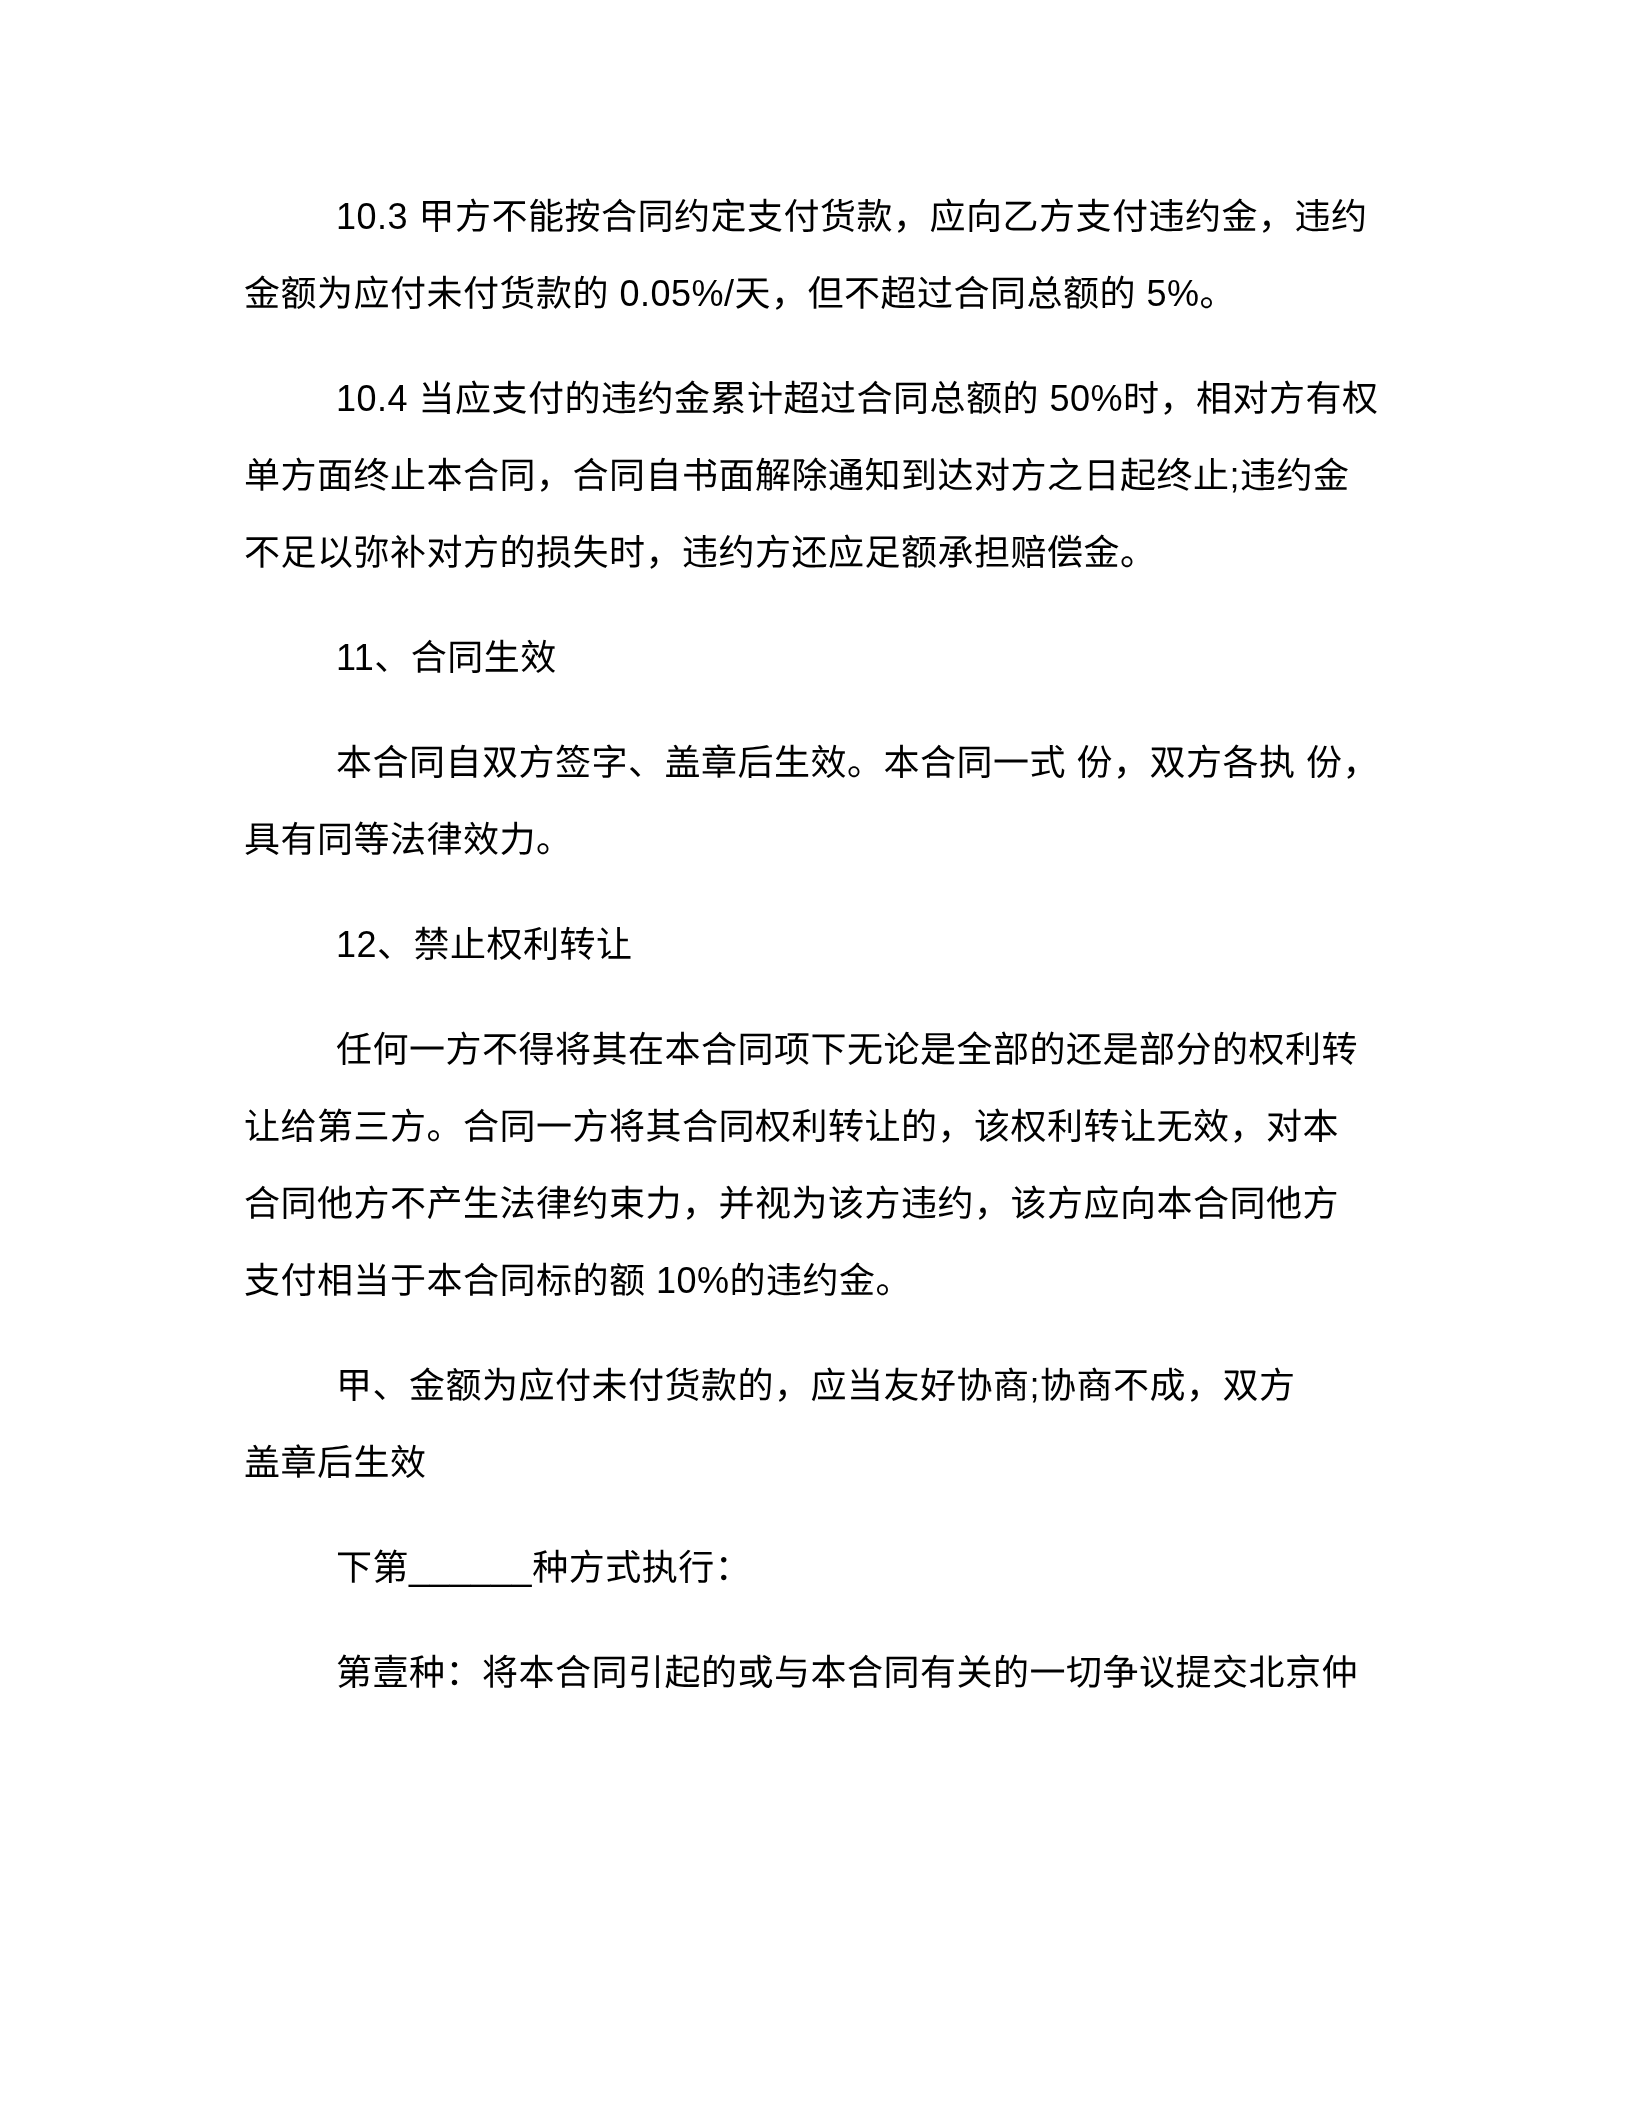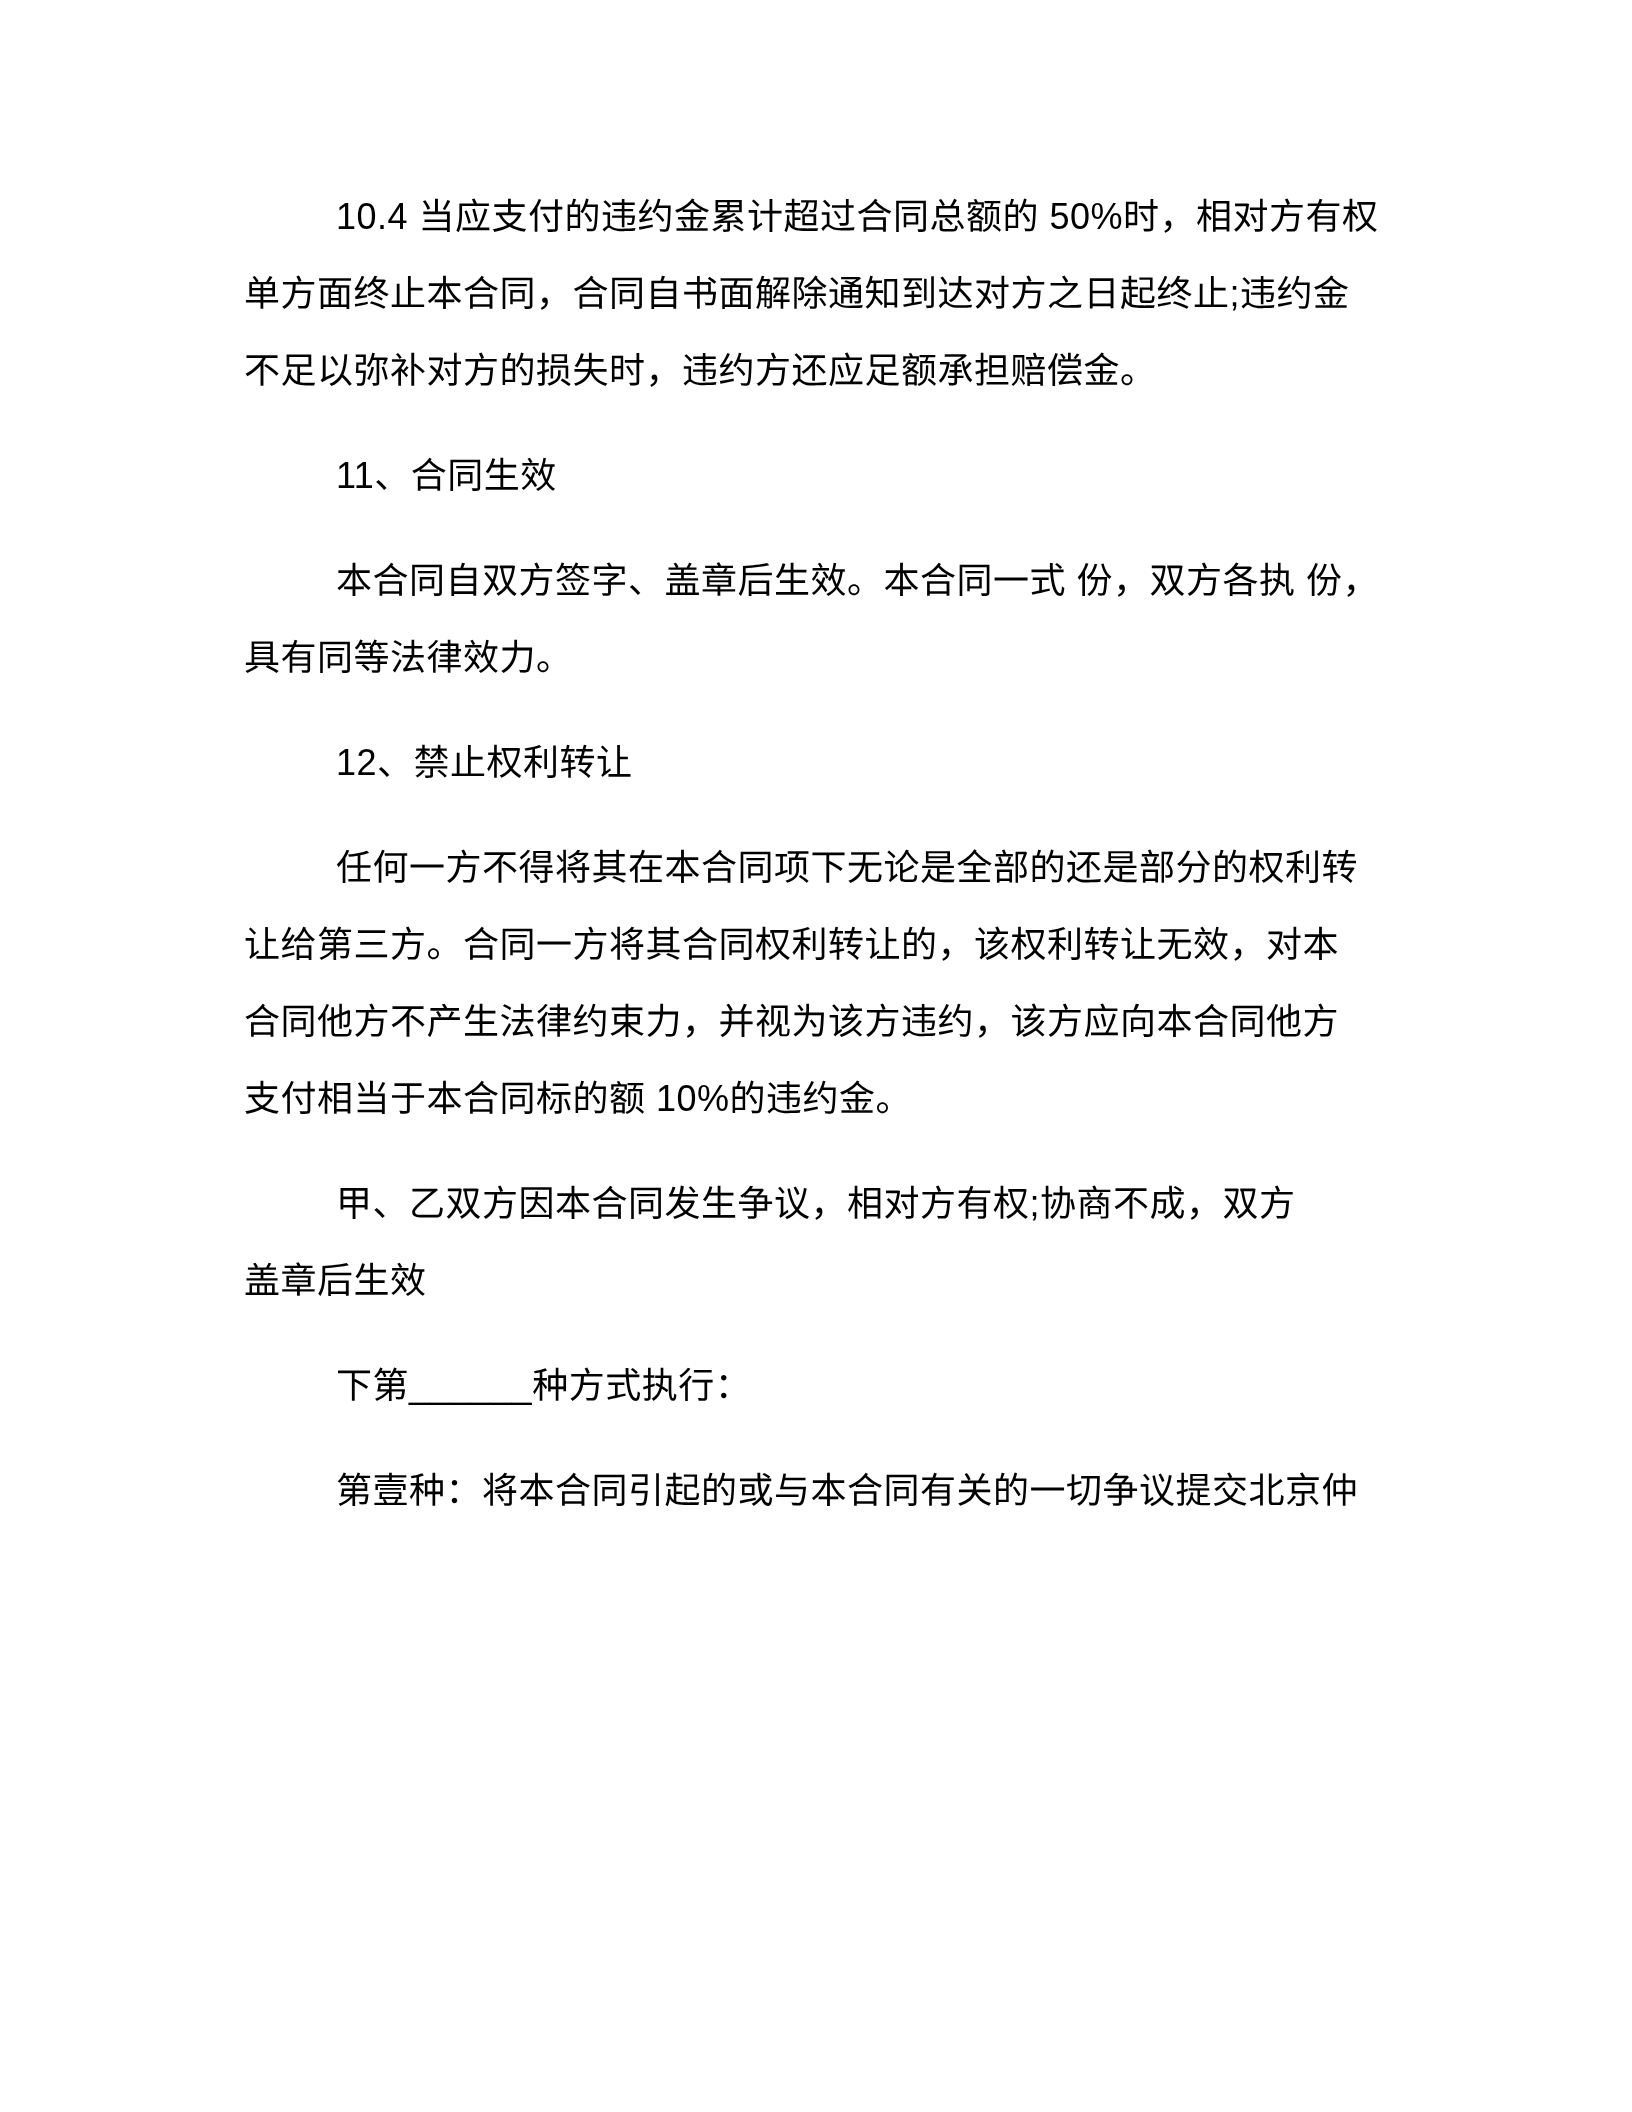--- a/index.html
+++ b/index.html
@@ -37,20 +37,24 @@
   .indent {
     padding-left: 92px;
   }
 </style>
 </head>
 <body>
 
 <div class="page">
   <div class="content">
 
+    <p class="para">
+      <span class="line indent">10.3 甲方不能按合同约定支付货款，应向乙方支付违约金，违约</span>
+      <span class="line">金额为应付未付货款的 0.05%/天，但不超过合同总额的 5%。</span>
+    </p>
 
     <p class="para">
       <span class="line indent">10.4 当应支付的违约金累计超过合同总额的 50%时，相对方有权</span>
       <span class="line">单方面终止本合同，合同自书面解除通知到达对方之日起终止;违约金</span>
       <span class="line">不足以弥补对方的损失时，违约方还应足额承担赔偿金。</span>
     </p>
 
     <p class="para">
       <span class="line indent">11、合同生效</span>
     </p>
@@ -66,21 +70,21 @@
 
     <p class="para">
       <span class="line indent">任何一方不得将其在本合同项下无论是全部的还是部分的权利转</span>
       <span class="line">让给第三方。合同一方将其合同权利转让的，该权利转让无效，对本</span>
       <span class="line">合同他方不产生法律约束力，并视为该方违约，该方应向本合同他方</span>
       <span class="line">支付相当于本合同标的额 10%的违约金。</span>
     </p>
 
 
     <p class="para">
-      <span class="line indent">甲、乙双方因本合同发生争议，相对方有权;协商不成，双方</span>
+      <span class="line indent">甲、金额为应付未付货款的，应当友好协商;协商不成，双方</span>
       <span class="line">盖章后生效</span>
     </p>
 
     <p class="para">
       <span class="line indent">下第______种方式执行：</span>
     </p>
 
     <p class="para">
       <span class="line indent">第壹种：将本合同引起的或与本合同有关的一切争议提交北京仲</span>
     </p>

